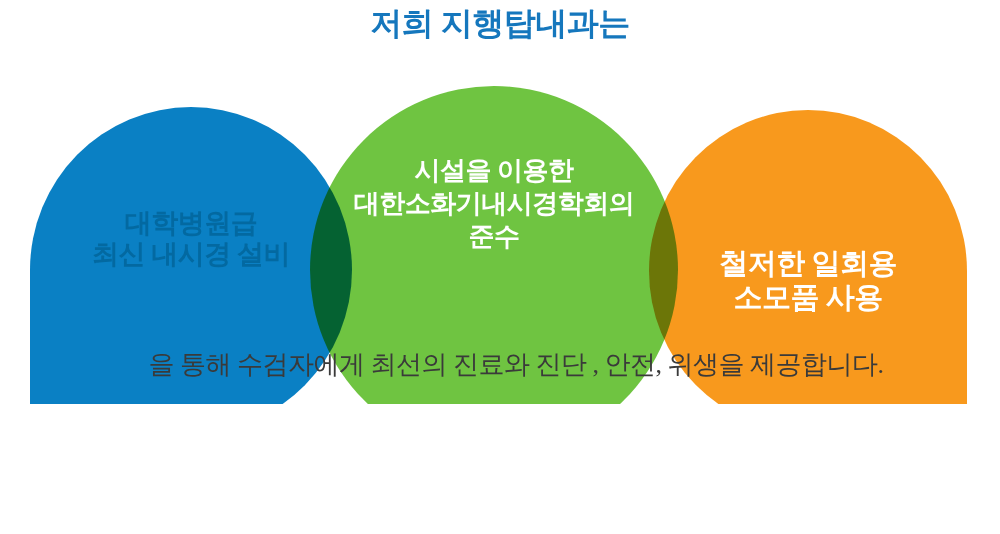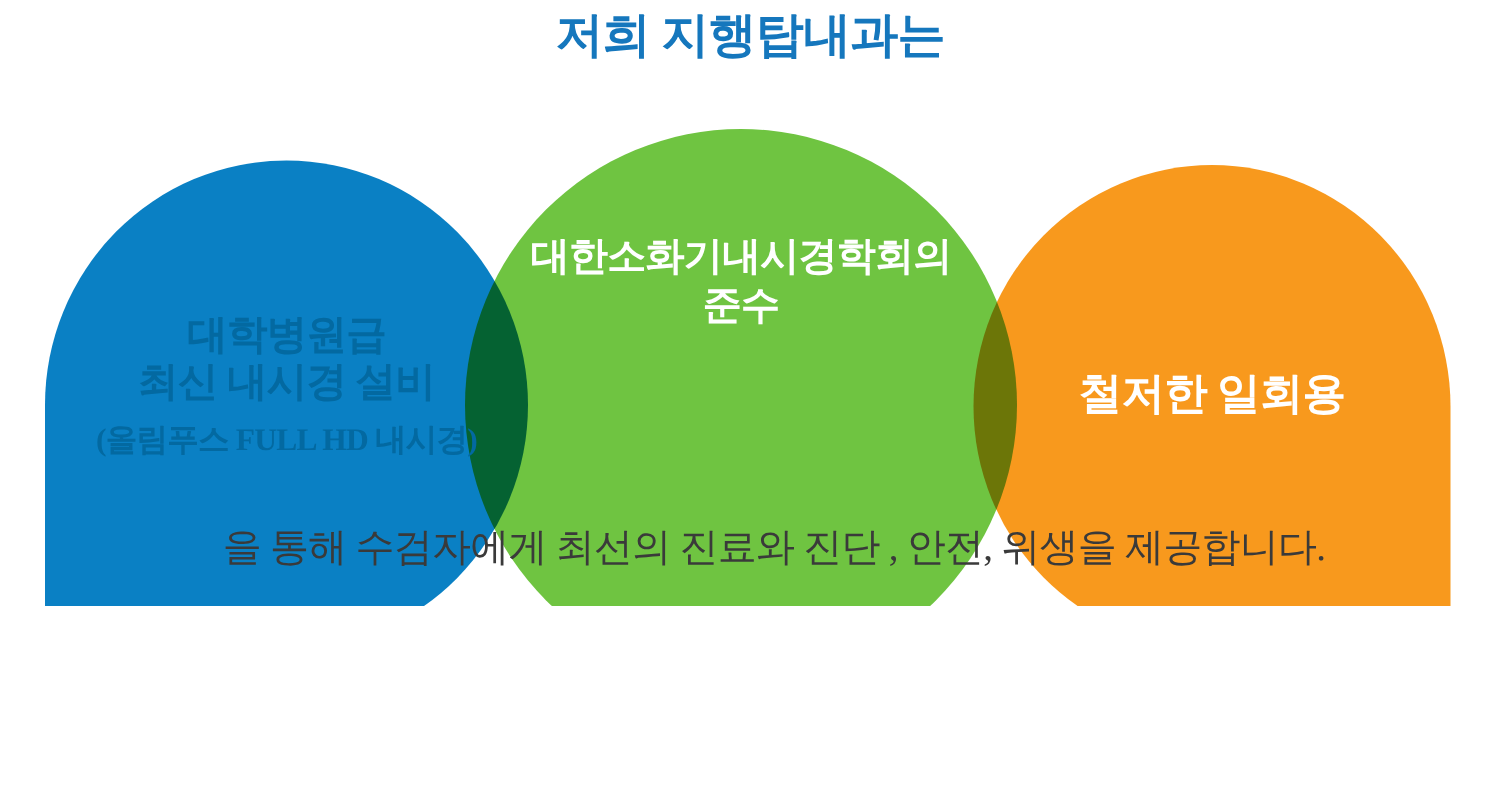--- a/index.html
+++ b/index.html
@@ -79,29 +79,30 @@
 
   <div>
 
     <div class="shape shape-left" style="background: rgb(10, 128, 196);"></div>
     <div class="shape shape-center" style="background: rgb(111, 196, 65);"></div>
     <div class="shape shape-right" style="background: rgb(248, 153, 29);"></div>
 
     <div class="label label-left" style="color: #0369a1;">
       <div>대학병원급</div>
       <div>최신 내시경 설비</div>
-      <div class="sub">(올림푸스 FULL HD 내시경)</div>
     </div>
 
     <div class="label label-center" style="color: rgb(255, 255, 255);">
+      <div>시설을 이용한</div>
       <div>대한소화기내시경학회의</div>
       <div>준수</div>
     </div>
 
     <div class="label label-right" style="color: rgb(255, 255, 255);">
       <div>철저한 일회용</div>
+      <div>소모품 사용</div>
     </div>
 
   </div>
 
   <p class="footer" style="color: rgb(58, 58, 58);">을 통해 수검자에게 최선의 진료와 진단 , 안전, 위생을 제공합니다.</p>
 
 </div>
 
 </body></html>

